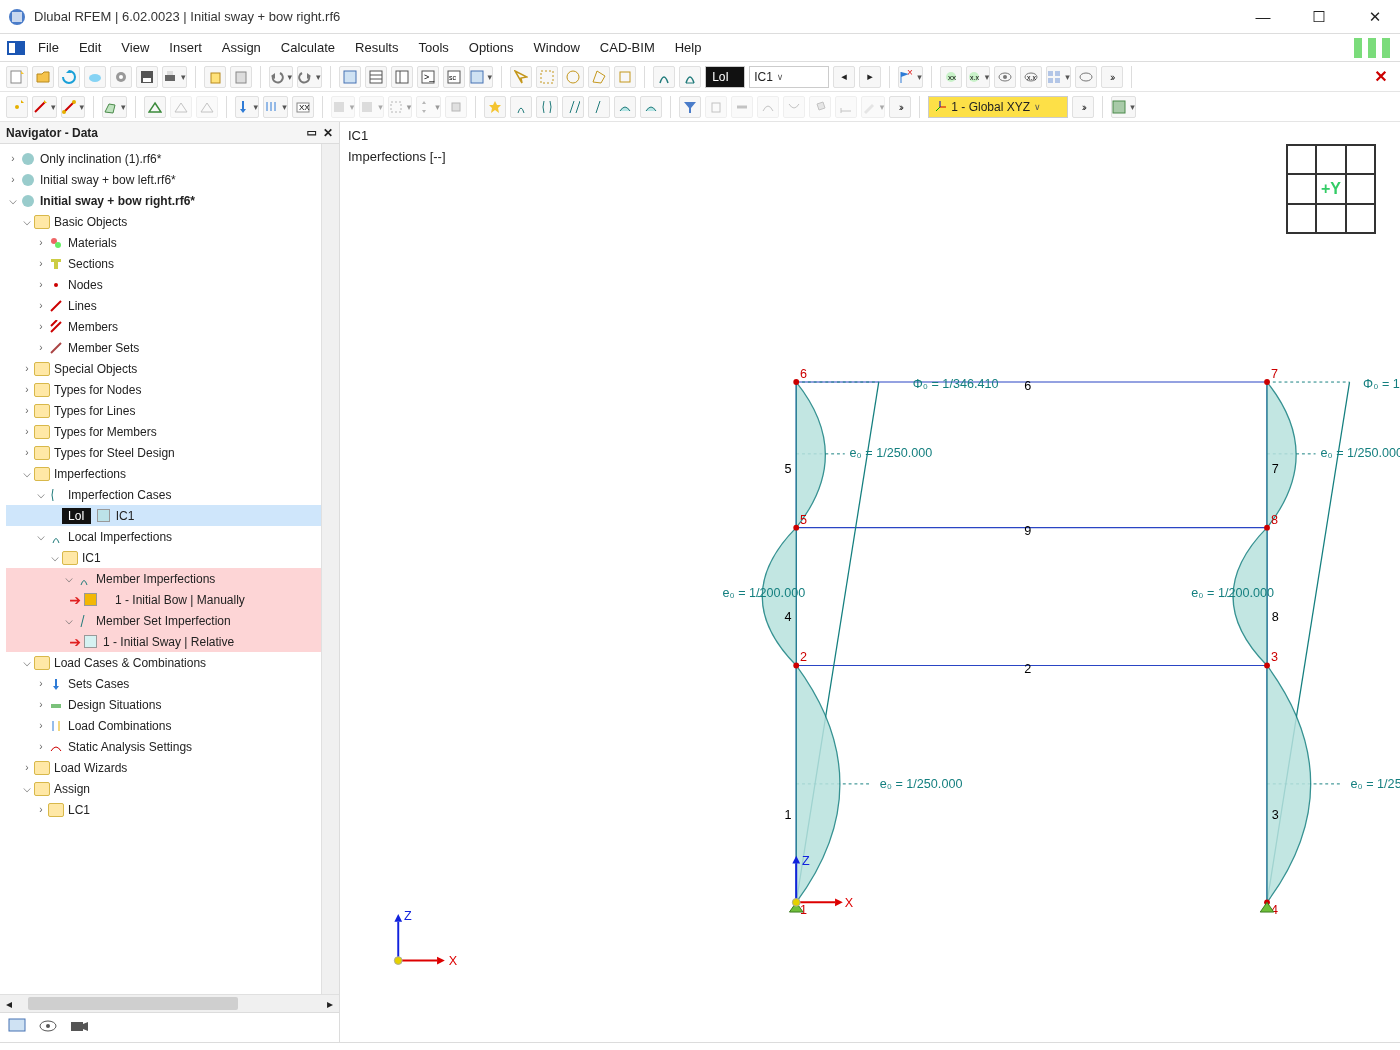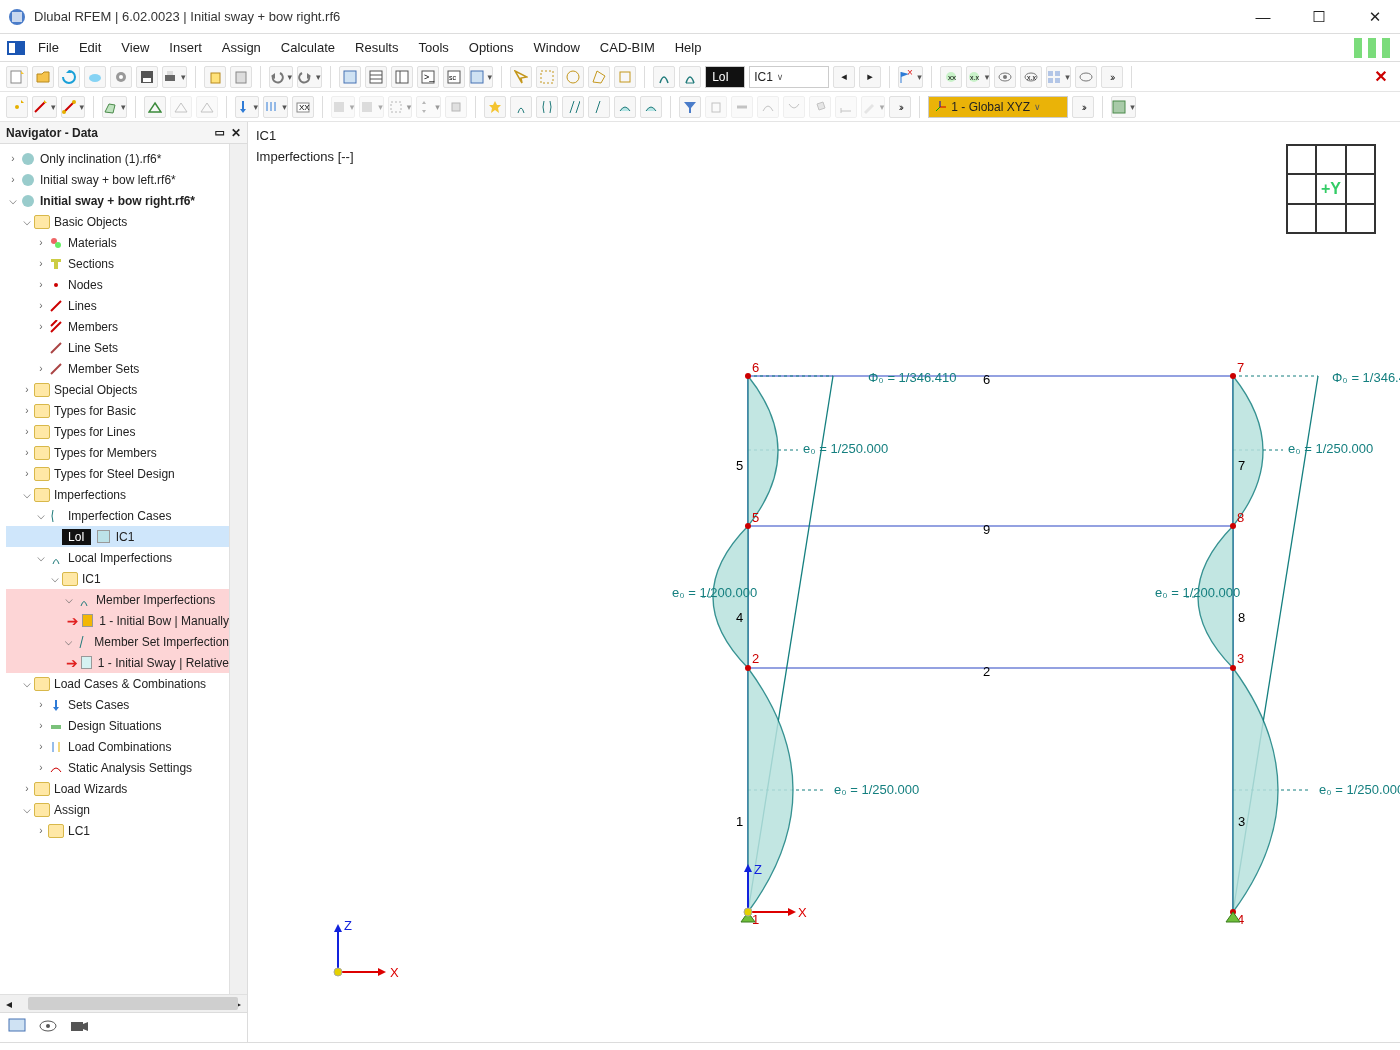--- a/index.html
+++ b/index.html
@@ -15,21 +15,21 @@
   .menubar .right-bars { margin-left:auto; display:flex; gap:6px; align-items:center; padding-right:10px;}
   .menubar .right-bars span { width:8px; height:20px; background:#7bdc7b;}
   .toolbar { height: 30px; display: flex; align-items: center; gap: 4px; padding: 2px 6px; border-bottom: 1px solid #e5e5e5; }
   .tlb { min-width: 22px; height: 22px; background:#f7f7f7; border:1px solid #e0e0e0; border-radius:2px; display:flex;align-items:center;justify-content:center; font-size:11px;}
   .tlb svg{width:14px;height:14px;}
   .sep { width:1px; height:22px; background:#ddd; margin:0 4px;}
   .dropdown { height:22px; border:1px solid #ccc; background:#fff; display:flex; align-items:center; padding:0 4px; font-size:12px; min-width:60px;}
   .dropdown.dark { background:#111; color:#fff; padding:0 6px; min-width:40px;}
   .chev { font-size:9px; margin-left:4px; color:#555;}
   .body { display:flex; height: 920px; }
-  .panel { width: 248px; border-right: 1px solid #dcdcdc; display:flex; flex-direction:column; background:#fff;}
+  .panel { width: 340px; border-right: 1px solid #dcdcdc; display:flex; flex-direction:column; background:#fff;}
   .panel-hdr { height:22px; background:#f5f5f5; border-bottom:1px solid #dcdcdc; display:flex; align-items:center; padding:0 6px; font-weight:600;}
   .panel-hdr .pbtns { margin-left:auto; display:flex; gap:6px;}
   .tree { flex:1; overflow:auto; position:relative; padding:4px 0 4px 6px; }
   .vscroll { width:18px; background:#f0f0f0; border-left:1px solid #e0e0e0;}
   .tree-row { display:flex; align-items:center; height:21px; white-space:nowrap; font-size:12px;}
   .tw { width:14px; text-align:center; color:#666; font-size:10px;}
   .folder { width:16px;height:14px;background:#ffe8a6;border:1px solid #d8b84a;border-radius:2px;margin-right:4px;}
   .ticon { width:16px;height:14px;margin-right:4px;display:flex;align-items:center;justify-content:center;}
   .selrow { background:#cfe6fb; }
   .hilite { background:#fdd5d6; }
@@ -484,21 +484,21 @@
   <div class="tlb" style="opacity:0.5">
       <svg>
         <polygon points="2,12 10,4 12,6 4,14" fill="#ccc"></polygon>
       </svg>
       <span class="chev">▾</span>
     </div>
   <div class="tlb">
       <span style="letter-spacing:-2px">››</span>
     </div>
   <div class="sep"></div>
-  <div class="dropdown" style="min-width:140px;background:#eab308">
+  <div class="dropdown" style="min-width:140px;background:#fde047">
     <svg width="14" height="14">
         <line x1="7" y1="7" x2="13" y2="7" stroke="#c00"></line>
         <line x1="7" y1="7" x2="7" y2="1" stroke="#00c"></line>
         <line x1="7" y1="7" x2="3" y2="11" stroke="#0a0"></line>
       </svg>
     <span style="margin-left:4px">1 - Global XYZ</span>
       <span class="chev">∨</span>
   </div>
   <div class="tlb">
       <span style="letter-spacing:-2px">››</span>
@@ -599,47 +599,38 @@
             <span class="tw">›</span>
             <span class="ticon">
               <svg width="14" height="14">
                 <line x1="2" y1="12" x2="12" y2="2" stroke="#c00" stroke-width="2"></line>
                 <line x1="2" y1="6" x2="8" y2="0" stroke="#c00" stroke-width="2"></line>
               </svg>
             </span>
             <span>Members</span>
           </div>
         <div class="tree-row indent-2">
-            <span class="tw"></span>
+            <span class="tw">›</span>
             <span class="ticon">
               <svg width="14" height="14">
                 <line x1="2" y1="12" x2="12" y2="2" stroke="#a44" stroke-width="2"></line>
               </svg>
             </span>
-            <span>Line Sets</span>
-          </div>
-        <div class="tree-row indent-2">
-            <span class="tw">›</span>
-            <span class="ticon">
-              <svg width="14" height="14">
-                <line x1="2" y1="12" x2="12" y2="2" stroke="#a44" stroke-width="2"></line>
-              </svg>
-            </span>
             <span>Member Sets</span>
           </div>
 
         <div class="tree-row indent-1">
             <span class="tw">›</span>
             <span class="folder"></span>
             <span>Special Objects</span>
           </div>
         <div class="tree-row indent-1">
             <span class="tw">›</span>
             <span class="folder"></span>
-            <span>Types for Basic</span>
+            <span>Types for Nodes</span>
           </div>
         <div class="tree-row indent-1">
             <span class="tw">›</span>
             <span class="folder"></span>
             <span>Types for Lines</span>
           </div>
         <div class="tree-row indent-1">
             <span class="tw">›</span>
             <span class="folder"></span>
             <span>Types for Members</span>
@@ -689,21 +680,21 @@
             <span class="ticon">
               <svg width="14" height="14">
                 <path d="M4 13 Q7 4 10 13" stroke="#1f7a7a" fill="none"></path>
               </svg>
             </span>
             <span>Member Imperfections</span>
           </div>
         <div class="tree-row indent-4 hilite">
             <span class="arrowred">➔</span>
             <span class="colorchip" style="background:#f2b705"></span>
-            <span style="margin-left:6px">1 - Initial Bow | Manually</span>
+            <span style="margin-left:18px">1 - Initial Bow | Manually</span>
           </div>
         <div class="tree-row indent-4 hilite">
             <span class="tw">⌵</span>
             <span class="ticon">
               <svg width="14" height="14">
                 <line x1="4" y1="13" x2="7" y2="1" stroke="#1f7a7a"></line>
               </svg>
             </span>
             <span>Member Set Imperfection</span>
           </div>

